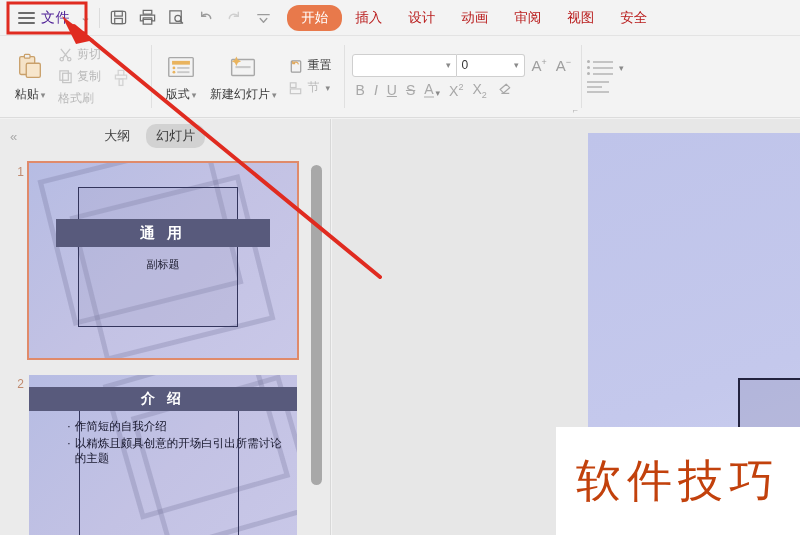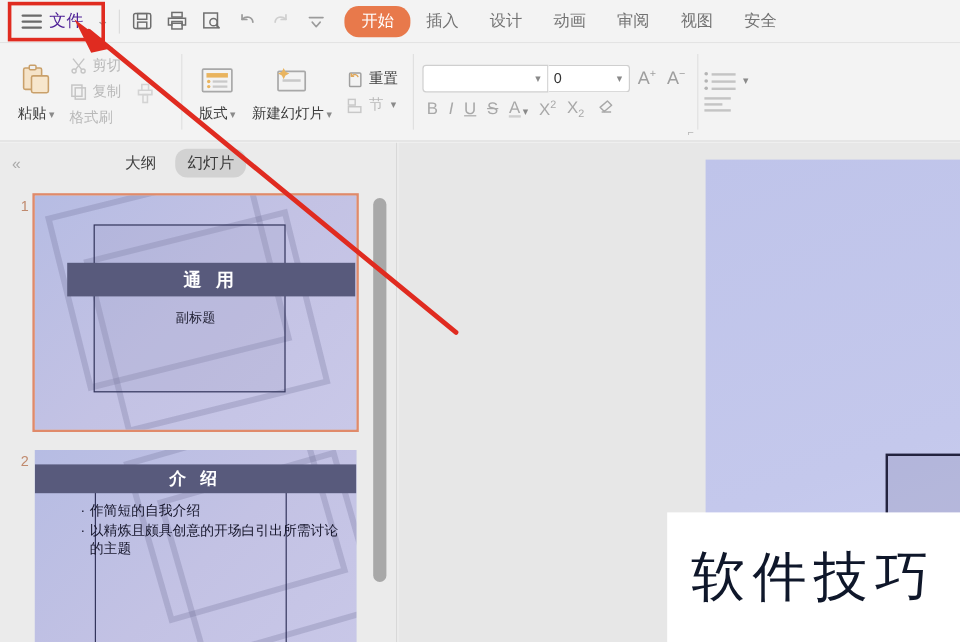--- a/index.html
+++ b/index.html
@@ -27,21 +27,21 @@
   .file-label { font-size: 14px; color: #4c1d95; letter-spacing: .5px; }
   .chev-small {
     margin-left: 7px; color: #9a9a9a; font-size: 11px; transform: scaleX(1.3);
   }
   .qsep { width: 1px; height: 20px; background: #dcdcdc; margin: 0 9px; }
   .qat { display: flex; align-items: center; gap: 10px; }
   .qicon { width: 19px; height: 19px; cursor: pointer; }
   .qicon svg { display: block; }
   .tabs { display: flex; align-items: center; margin-left: 14px; gap: 0; }
   .tab {
-    font-size: 13.5px; color: #737373; padding: 4px 13px; cursor: pointer;
+    font-size: 13.5px; color: #b91c1c; padding: 4px 13px; cursor: pointer;
     white-space: nowrap;
   }
   .tab.active {
     background: #e8794b; color: #fff; border-radius: 12px;
     padding: 4px 14px;
   }
 
   
   .ribbon {
     position: absolute; left: 0; top: 36px; width: 800px; height: 82px;
@@ -162,21 +162,21 @@
     background: rgba(132,134,176,0.70); transform: rotate(-17deg); transform-origin: left center;
   }
   .ms-banner {
     position: absolute; left: 56px; top: 375px; width: 330px; height: 36px; background: #585a7c;
   }
   .watermark {
     position: absolute; left: 224px; top: 308px; width: 244px; height: 108px;
     background: #fff; display: flex; align-items: center; justify-content: center;
   }
   .watermark span {
-    font-size: 45px; color: #0f172a; letter-spacing: 6px;
+    font-size: 45px; color: #c2410c; letter-spacing: 6px;
     font-family: "DejaVu Sans", "Liberation Sans", sans-serif;
   }
 
   
   .anno { position: absolute; left: 0; top: 0; width: 800px; height: 535px; pointer-events: none; }
 </style>
 </head>
 <body>
 
 <div id="app">
@@ -415,21 +415,21 @@
 
     <div class="thumbs">
 
       <div class="thumbrow" style="left:6px; top:10px;">
         <span class="thumbnum">1</span>
         <div class="thumb sel" style="width:268px;height:195px;margin-left:5px;">
           <div class="sldbg"></div>
           <div class="rotrect" style="left:24px;top:-6px;width:175px;height:150px;transform:rotate(-14deg);"></div>
           <div class="rotrect" style="left:56px;top:30px;width:175px;height:150px;transform:rotate(-14deg);"></div>
           <div class="innerbox" style="left:49px;top:24px;width:160px;height:140px;"></div>
-          <div class="banner" style="left:27px;top:56px;width:240px;height:28px;">
+          <div class="banner" style="left:27px;top:56px;width:214px;height:28px;">
             <span style="font-size:15px">通 用</span>
           </div>
           <div class="subt" style="left:0;top:94px;font-size:11px">副标题</div>
         </div>
       </div>
 
       <div class="thumbrow" style="left:6px; top:222px;">
         <span class="thumbnum">2</span>
         <div class="thumb" style="width:268px;height:195px;margin-left:5px;">
           <div class="sldbg"></div>

